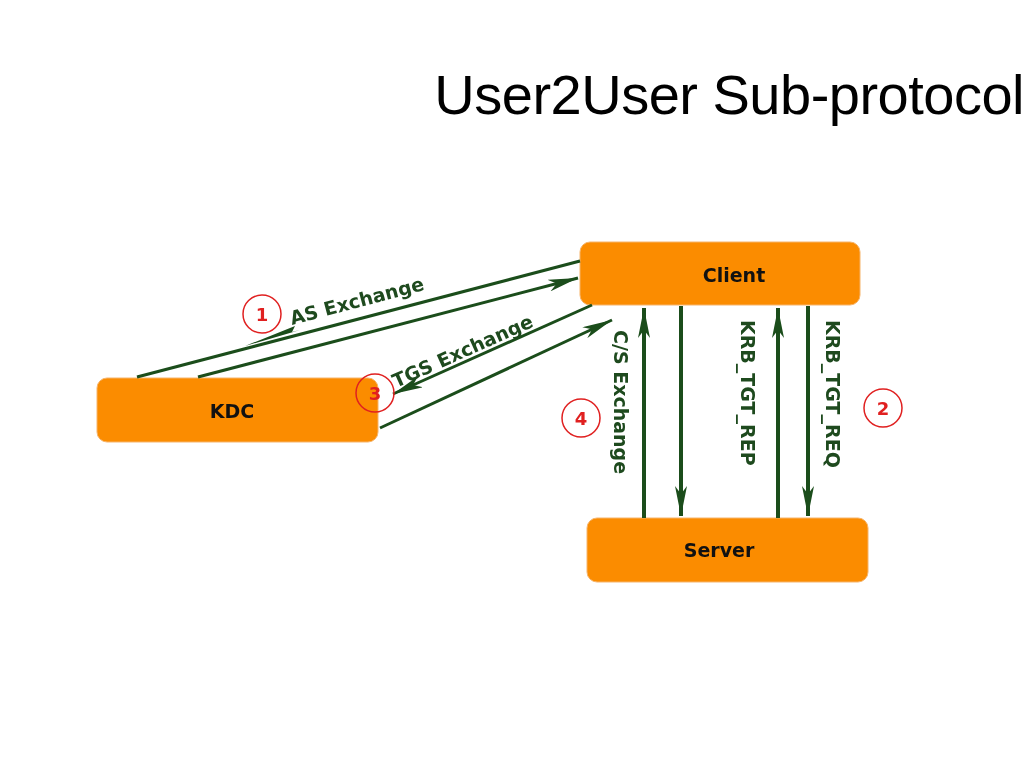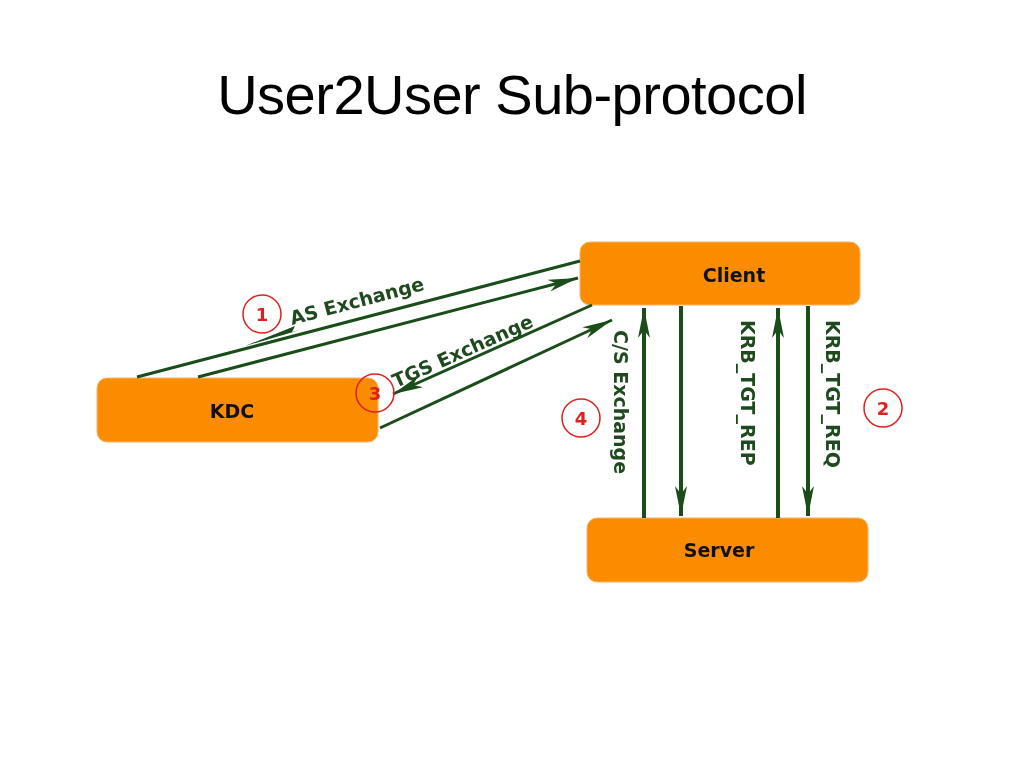--- a/index.html
+++ b/index.html
@@ -1,18 +1,18 @@
 <!DOCTYPE html>
 <html><head>
 <meta charset="utf-8">
 <style>
   html, body { margin:0; padding:0; background:#ffffff; }
   body { width:1024px; height:768px; position:relative; overflow:hidden; }
   .title {
-    position:absolute; left:0; top:62px; width:1024px; text-align:center;
+    position:absolute; left:0; top:62px; width:1024px; text-align:right;
     font-family:"Liberation Sans", sans-serif; font-size:56px; color:#000;
     letter-spacing:-0.5px;
   }
   svg { position:absolute; left:0; top:0; }
   .box-label { font-family:"DejaVu Sans", sans-serif; font-weight:bold; font-size:19px; fill:#111; }
   .edge-label { font-family:"DejaVu Sans", sans-serif; font-weight:bold; font-size:19px; fill:#1e4a1e; }
   .step-num { font-family:"DejaVu Sans", sans-serif; font-weight:bold; font-size:18px; fill:#e02020; }
 </style>
 </head>
 <body>

